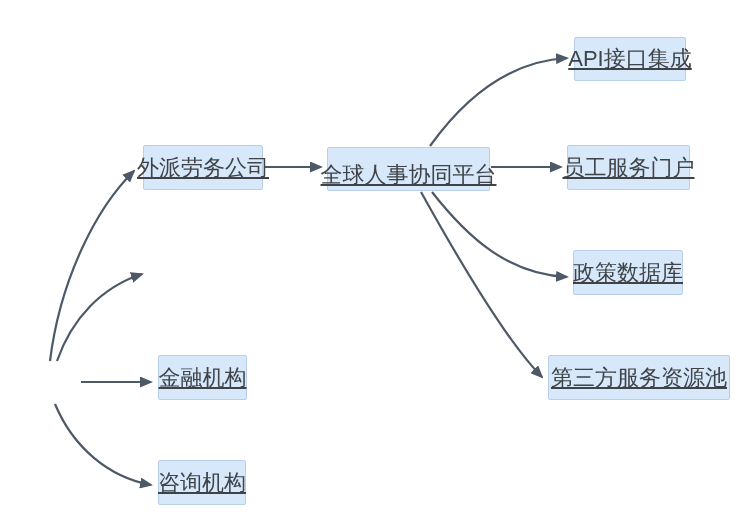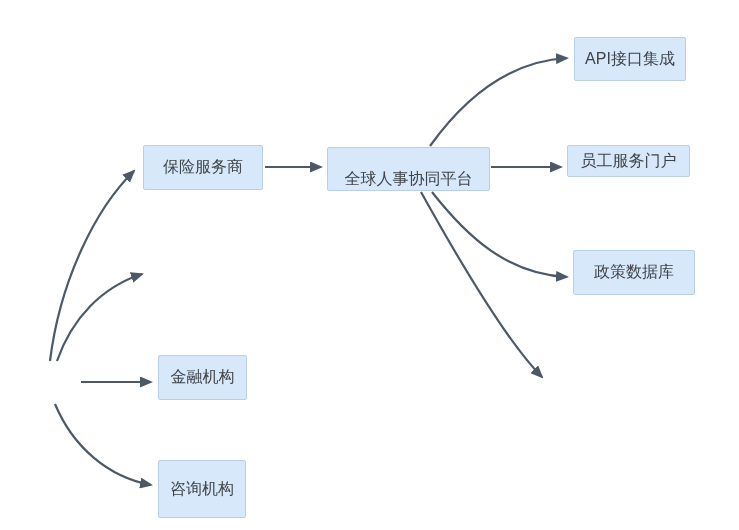--- a/index.html
+++ b/index.html
@@ -37,34 +37,35 @@
   }
   .node{
     position:absolute;
     display:flex;
     align-items:center;
     justify-content:center;
     background:var(--node-fill);
     border:1px solid var(--node-border);
     border-radius:2px;
     color:var(--node-text);
-    font-size:16px;
+    font-size:22px;
     white-space:nowrap;
     box-sizing:border-box;
+    text-decoration:underline;
   }
   
   .n-qiye-hr   {left:9px;  top:361px; width:70px;  height:42px;}
   .n-waipai    {left:143px;top:145px; width:120px; height:45px;}
   .n-baoxian   {left:150px;top:250px; width:107px; height:45px;}
   .n-jinrong   {left:158px;top:355px; width:89px;  height:45px;}
-  .n-zixun     {left:158px;top:460px; width:88px;  height:58px;}
+  .n-zixun     {left:158px;top:460px; width:88px;  height:45px;}
   .n-pingtai   {left:327px;top:147px; width:163px; height:44px;align-items:flex-end;}
   .n-api       {left:574px;top:37px;  width:112px; height:44px;}
-  .n-yuangong  {left:567px;top:145px; width:123px; height:32px;text-align:right;}
-  .n-zhengce   {left:573px;top:250px; width:122px; height:45px;}
+  .n-yuangong  {left:567px;top:145px; width:123px; height:45px;text-align:right;}
+  .n-zhengce   {left:573px;top:250px; width:110px; height:45px;}
   .n-disanfang {left:548px;top:355px; width:182px; height:45px;}
 </style>
 </head>
 <body>
 
 <div class="canvas">
 
   <svg class="edges" viewBox="0 0 739 530" xmlns="http://www.w3.org/2000/svg">
     <defs>
       <marker id="arrow" markerUnits="userSpaceOnUse" markerWidth="13" markerHeight="11" refX="11" refY="5.5" orient="auto">
@@ -77,34 +78,37 @@
     <path class="edge" marker-end="url(#arrow)" d="M 81 382 L 151 382"></path>
     <path class="edge" marker-end="url(#arrow)" d="M 55 404 C 73 447, 108 477, 151 485"></path>
     <path class="edge" marker-end="url(#arrow)" d="M 265 167 L 321 167"></path>
     <path class="edge" marker-end="url(#arrow)" d="M 430 146 C 468 93, 514 61, 567 58"></path>
     <path class="edge" marker-end="url(#arrow)" d="M 491 167 L 561 167"></path>
     <path class="edge" marker-end="url(#arrow)" d="M 432 192 C 468 238, 508 274, 567 277"></path>
     <path class="edge" marker-end="url(#arrow)" d="M 421 192 C 456 255, 508 343, 542 377"></path>
   </svg>
 
   <div class="node n-waipai">
-    <span>保险服务商</span>
+    <span>外派劳务公司</span>
   </div>
   <div class="node n-jinrong">
     <span>金融机构</span>
   </div>
   <div class="node n-zixun">
     <span>咨询机构</span>
   </div>
   <div class="node n-pingtai">
     <span>全球人事协同平台</span>
   </div>
   <div class="node n-api">
     <span>API接口集成</span>
   </div>
   <div class="node n-yuangong">
     <span>员工服务门户</span>
   </div>
   <div class="node n-zhengce">
     <span>政策数据库</span>
   </div>
+  <div class="node n-disanfang">
+    <span>第三方服务资源池</span>
+  </div>
 
 </div>
 
 </body></html>

